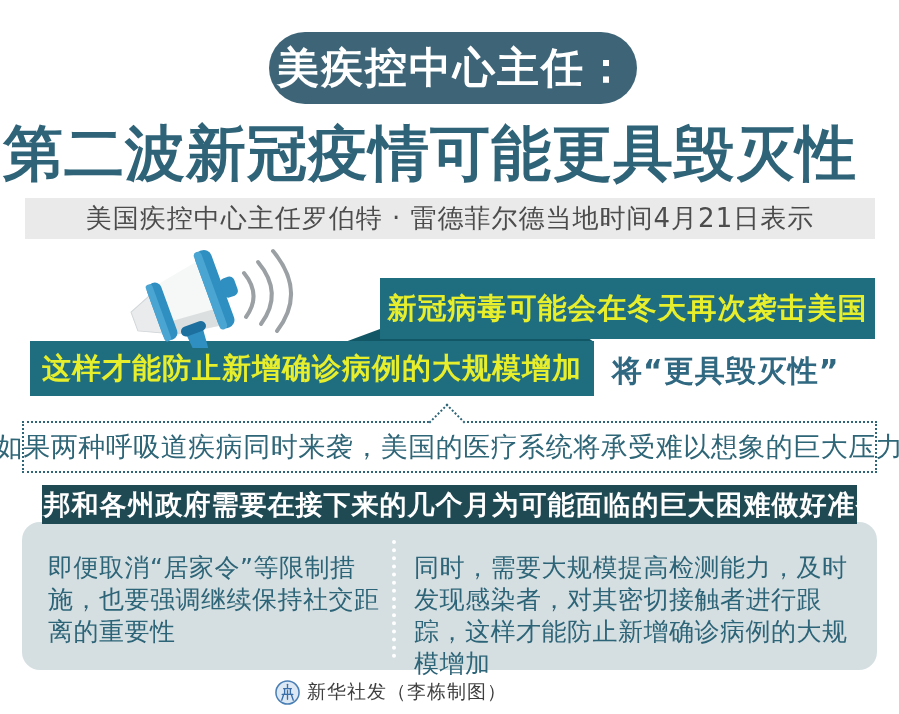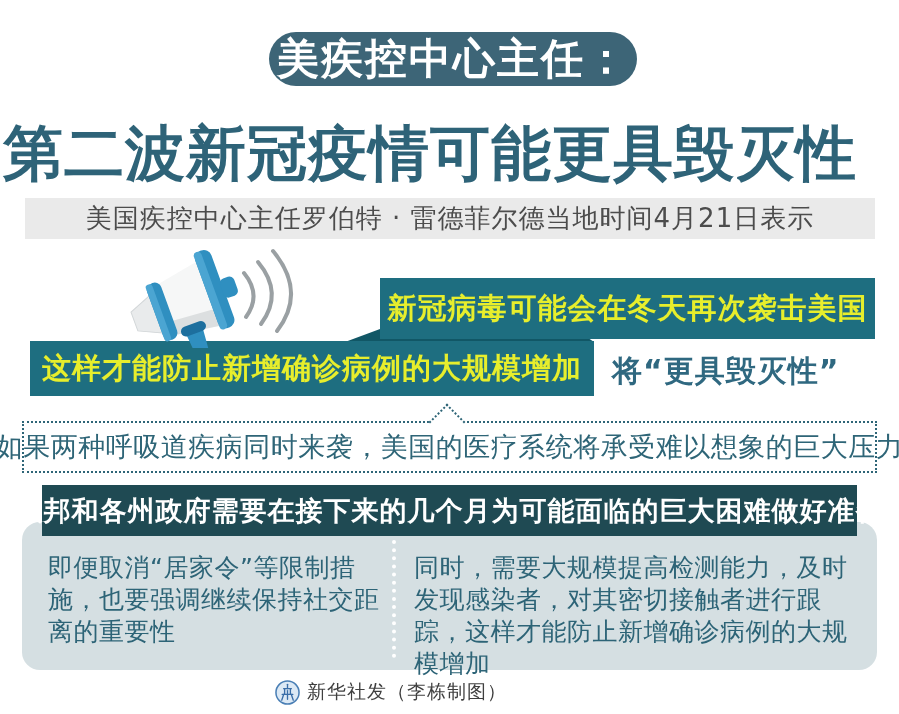--- a/index.html
+++ b/index.html
@@ -1,20 +1,20 @@
 <!DOCTYPE html>
 <html><head>
 <meta charset="utf-8">
 <style>
   html,body{margin:0;padding:0;background:#ffffff;}
   body{font-family:"DejaVu Sans","Liberation Sans",sans-serif;}
   .page{position:relative;width:899px;height:714px;background:#ffffff;overflow:hidden;}
 
   
-  .pill{position:absolute;left:269px;top:32px;width:368px;height:54px;
+  .pill{position:absolute;left:269px;top:32px;width:368px;height:72px;
         background:#3d6577;border-radius:38px;display:flex;align-items:center;justify-content:center;}
   .pill span{color:#ffffff;font-size:42px;font-weight:900;letter-spacing:2px;}
   .big-title{position:absolute;left:3px;top:114px;width:718px;text-align:center;
         color:#2e6378;font-size:60px;font-weight:900;letter-spacing:1px;white-space:nowrap;}
   .subtitle-bar{position:absolute;left:25px;top:198px;width:850px;height:41px;background:#eaeaea;
         display:flex;align-items:center;justify-content:center;}
   .subtitle-bar span{color:#4c4c4c;font-size:26px;letter-spacing:1px;}
 
   
   .banner1{position:absolute;left:380px;top:278px;width:495px;height:61px;background:#1e6e80;
@@ -31,21 +31,21 @@
   .megaphone{position:absolute;left:103px;top:240px;width:195px;height:108px;z-index:5;}
 
   
   .warn-box{position:absolute;left:22px;top:421px;width:851px;height:48px;background:#ffffff;
         border:2px dotted #2e6577;display:flex;align-items:center;justify-content:center;z-index:2;}
   .warn-box span{color:#2e6577;font-size:27px;letter-spacing:0.5px;white-space:nowrap;}
   .warn-caret{position:absolute;left:434px;top:409px;width:24px;height:24px;background:#ffffff;
         border-top:2px dotted #2e6577;border-left:2px dotted #2e6577;transform:rotate(45deg);z-index:3;}
 
   
-  .dark-banner{position:absolute;left:42px;top:485px;width:815px;height:51px;background:#1f4a53;
+  .dark-banner{position:absolute;left:42px;top:485px;width:815px;height:39px;background:#1f4a53;
         display:flex;align-items:center;justify-content:center;z-index:4;}
   .dark-banner span{color:#ffffff;font-size:27px;font-weight:600;letter-spacing:1px;white-space:nowrap;}
 
   
   .panel{position:absolute;left:22px;top:522px;width:855px;height:148px;background:#d5dfe2;
         border-radius:18px;z-index:1;}
   .panel-divider{position:absolute;left:392px;top:540px;width:0;height:118px;
         border-left:4px dotted #ffffff;z-index:2;}
   .panel-col{position:absolute;color:#2d6477;font-size:25px;line-height:32px;letter-spacing:0.5px;z-index:2;}
   .panel-col.left{left:48px;top:552px;width:332px;}

